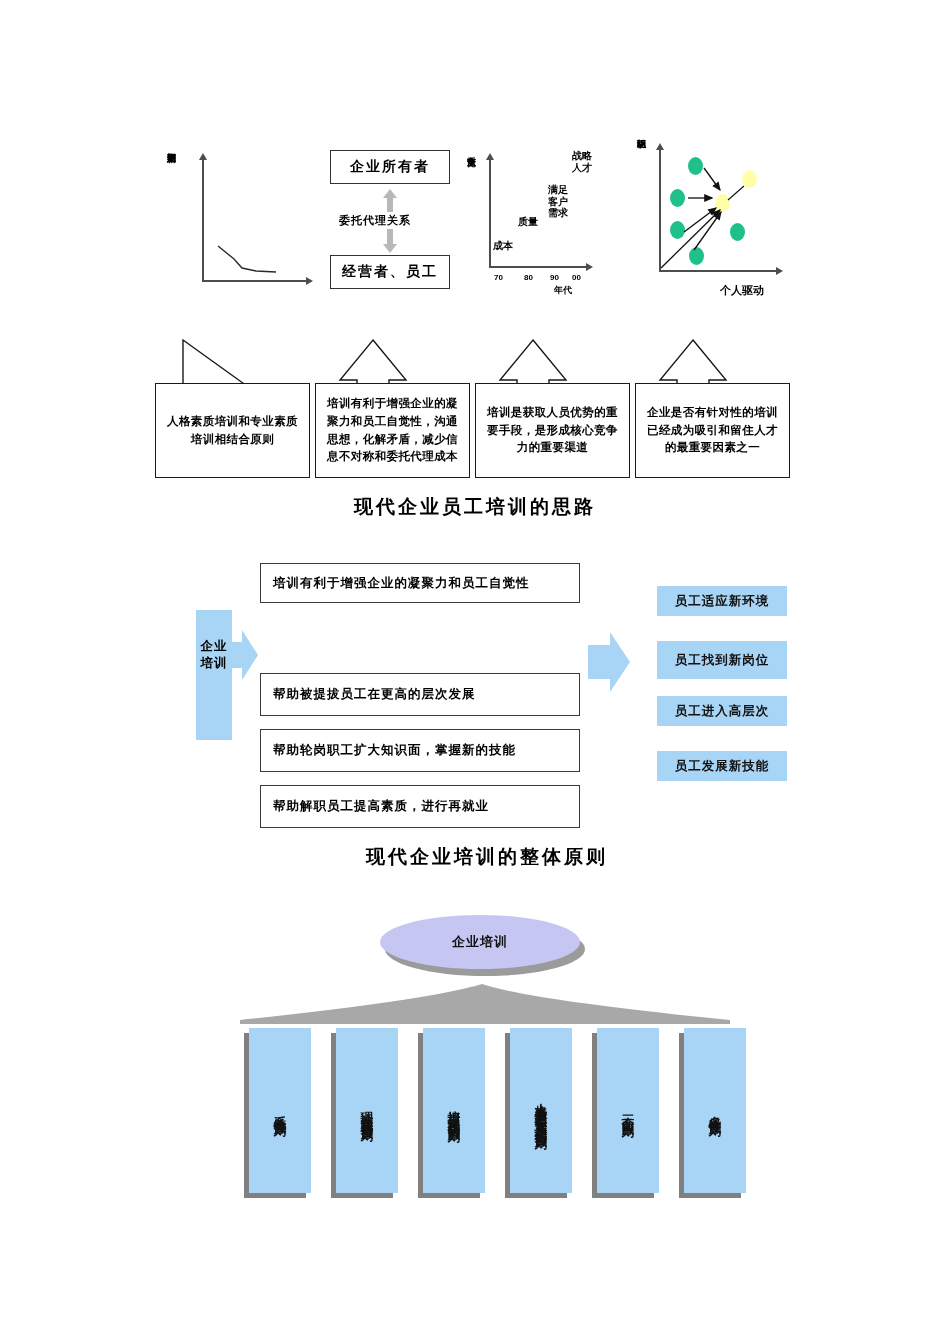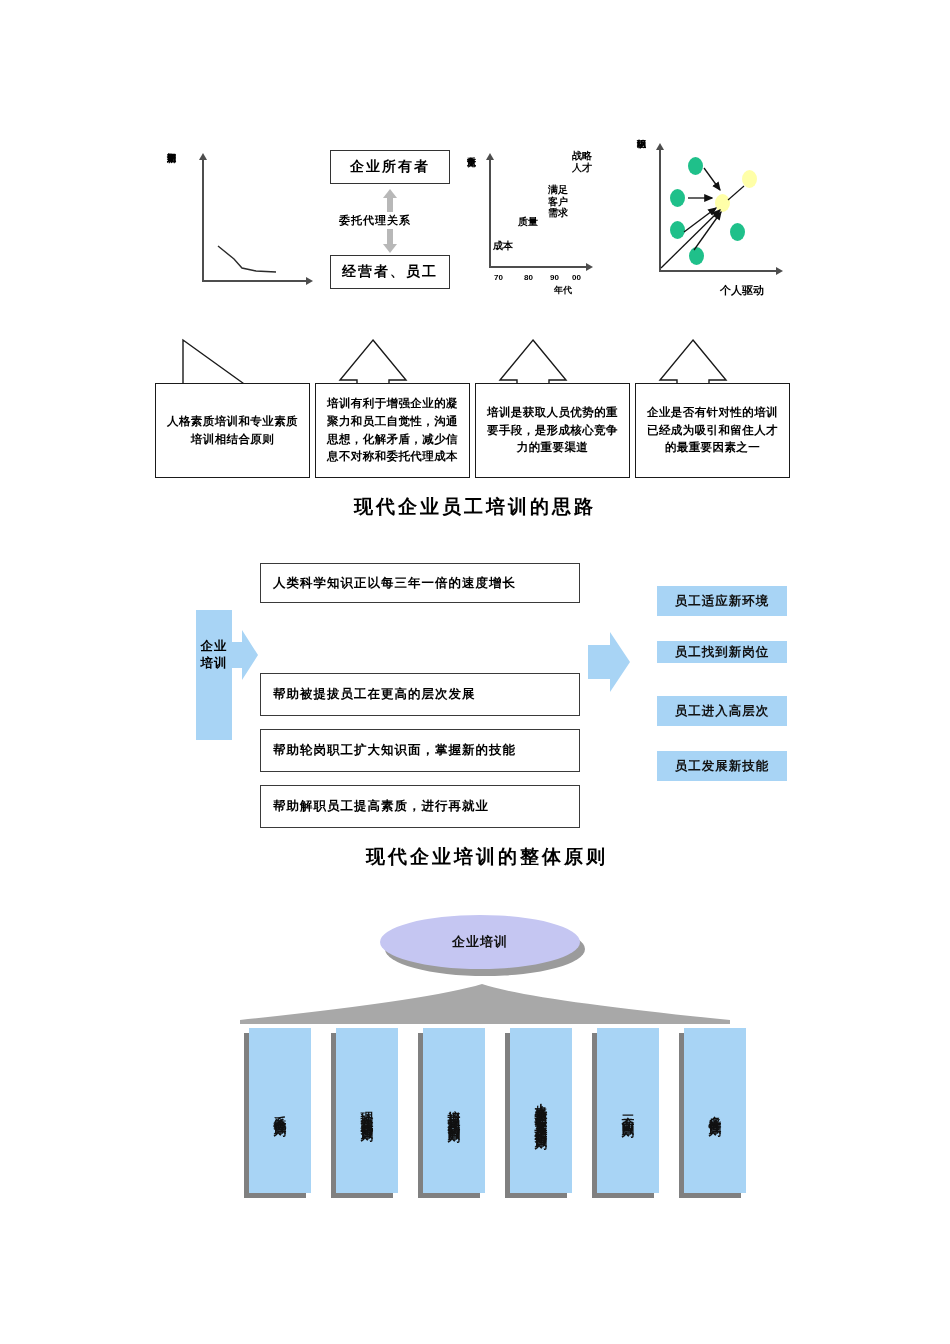--- a/index.html
+++ b/index.html
@@ -279,40 +279,40 @@
   <div class="caption" style="top:494px;">现代企业员工培训的思路</div>
 
   <div class="leftarrow-body" style="left:196px; top:610px; width:36px; height:130px;"></div>
   <svg width="60" height="160" style="position:absolute; left:228px; top:600px;">
     <path d="M0,38 L0,52 L14,52 L14,60 L26,75 L14,90 L14,98 L0,98 L0,112" fill="none" stroke="none"></path>
     <path d="M0,42 L14,42 L14,30 L30,55 L14,80 L14,68 L0,68 z" fill="#a8d4f5"></path>
   </svg>
   <div class="leftarrow-label" style="left:200px; top:638px; width:28px;">企业培训</div>
 
   <div class="wbox" style="left:260px; top:563px; width:320px; height:40px;">
-    <span>人类科学知识正以每三年一倍的速度增长</span>
+    <span>培训有利于增强企业的凝聚力和员工自觉性</span>
   </div>
   <div class="wbox" style="left:260px; top:673px; width:320px; height:43px;">
     <span>帮助被提拔员工在更高的层次发展</span>
   </div>
   <div class="wbox" style="left:260px; top:729px; width:320px; height:43px;">
     <span>帮助轮岗职工扩大知识面，掌握新的技能</span>
   </div>
   <div class="wbox" style="left:260px; top:785px; width:320px; height:43px;">
     <span>帮助解职员工提高素质，进行再就业</span>
   </div>
 
   <svg width="45" height="80" style="position:absolute; left:588px; top:630px;">
     <path d="M0,15 L22,15 L22,2 L42,32 L22,62 L22,49 L0,49 z" fill="#a8d4f5"></path>
   </svg>
 
   <div class="bluebox" style="left:625px; top:586px; width:130px; height:30px;">
     <span>员工适应新环境</span>
   </div>
-  <div class="bluebox" style="left:625px; top:641px; width:130px; height:22px;">
+  <div class="bluebox" style="left:625px; top:641px; width:130px; height:38px;">
     <span>员工找到新岗位</span>
   </div>
   <div class="bluebox" style="left:625px; top:696px; width:130px; height:30px;">
     <span>员工进入高层次</span>
   </div>
   <div class="bluebox" style="left:625px; top:751px; width:130px; height:30px;">
     <span>员工发展新技能</span>
   </div>
 
   <div class="caption" style="top:844px;padding-left:24px;">现代企业培训的整体原则</div>

